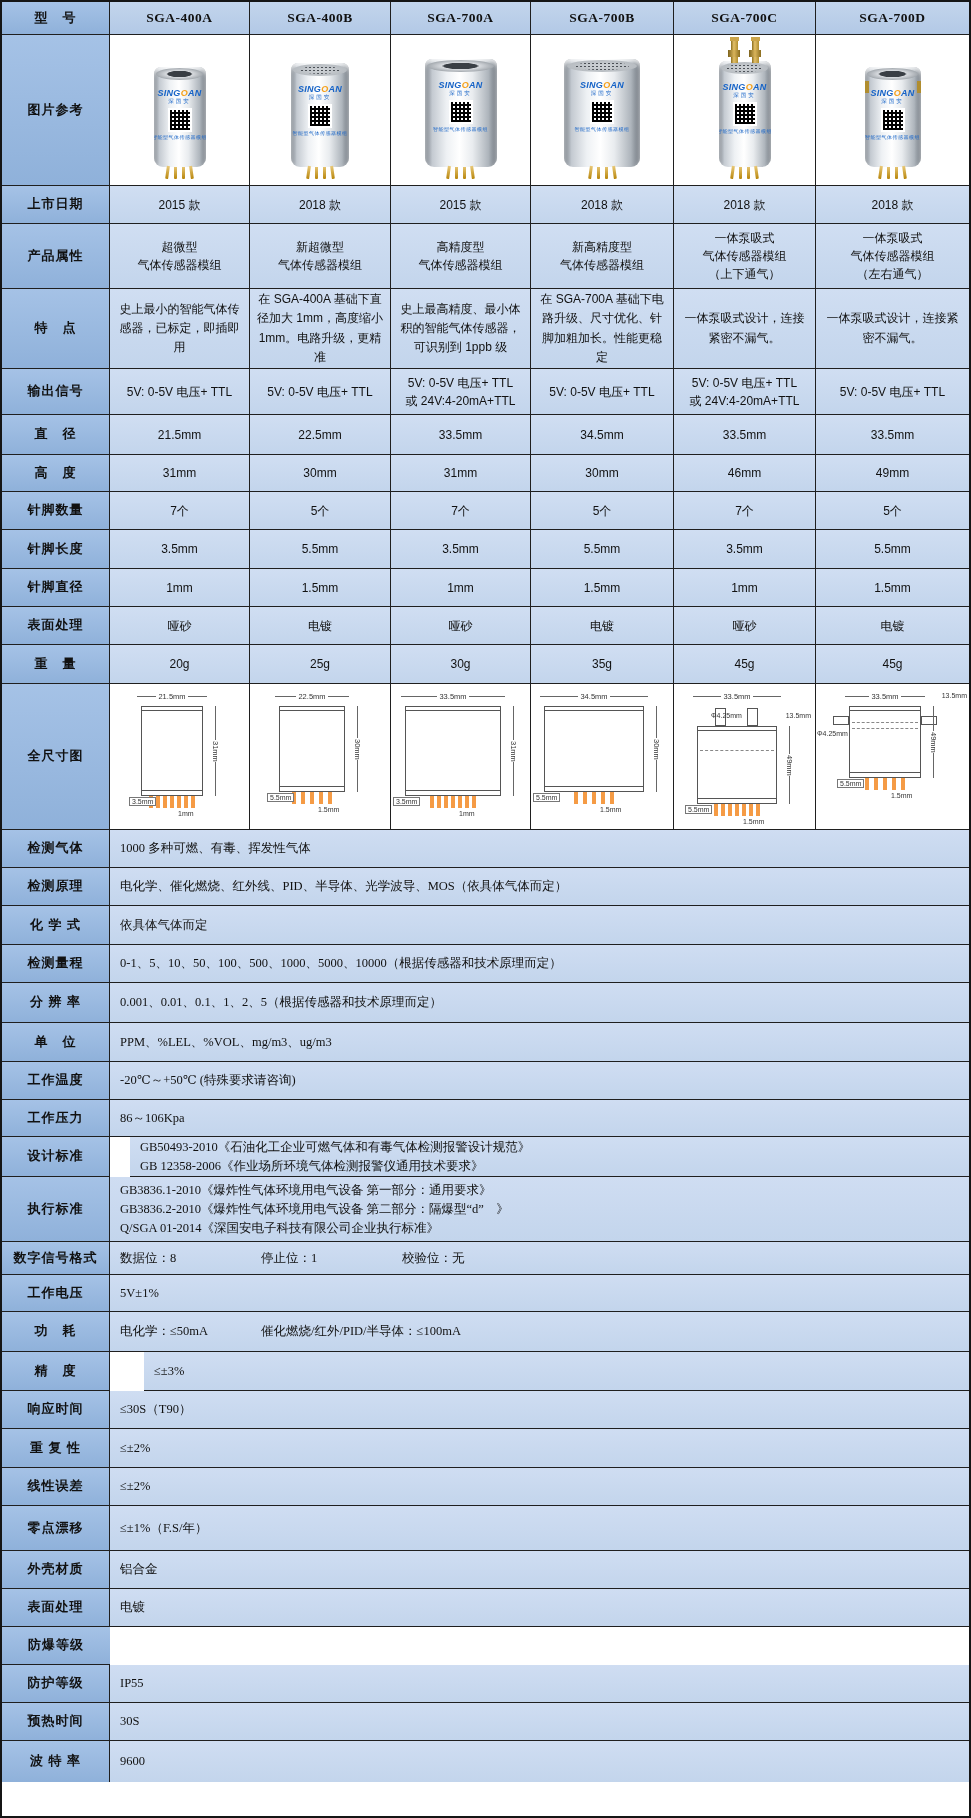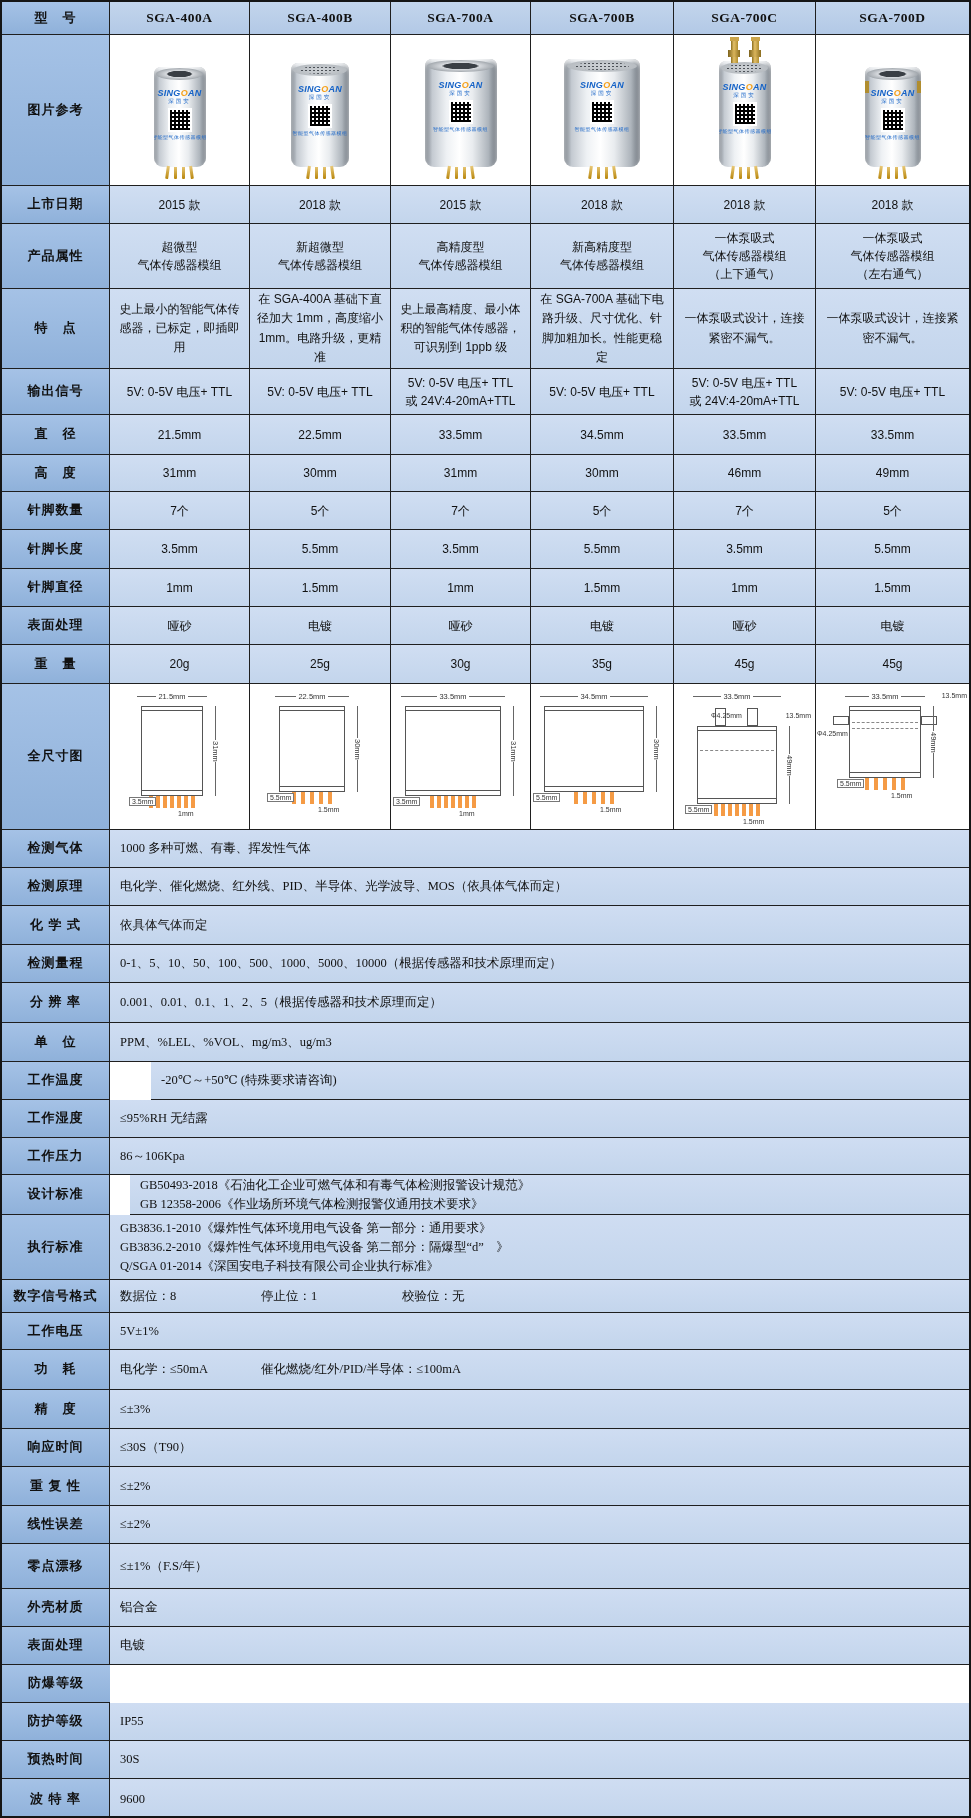--- a/index.html
+++ b/index.html
@@ -544,43 +544,37 @@
       <div class="cell detail">
         <span>0.001、0.01、0.1、1、2、5（根据传感器和技术原理而定）</span>
       </div>
     </div>
     <div class="trow cols2" style="height: 39px;">
       <div class="cell lbl">单　位</div>
       <div class="cell detail">
         <span>PPM、%LEL、%VOL、mg/m3、ug/m3</span>
       </div>
     </div>
-    <div class="trow cols2" style="height: 38px; gap: 41px;">
+    <div class="trow cols2" style="height: 38px;">
       <div class="cell lbl">工作温度</div>
       <div class="cell detail">
         <span>-20℃～+50℃ (特殊要求请咨询)</span>
-      </div>
-    </div>
-    <div class="trow cols2" style="height: 38px;">
-      <div class="cell lbl">工作湿度</div>
-      <div class="cell detail">
-        <span>≤95%RH 无结露</span>
       </div>
     </div>
     <div class="trow cols2" style="height: 37px;">
       <div class="cell lbl">工作压力</div>
       <div class="cell detail">
         <span>86～106Kpa</span>
       </div>
     </div>
     <div class="trow cols2" style="height: 40px; gap: 20px;">
       <div class="cell lbl">设计标准</div>
       <div class="cell detail">
         <div class="dlines">
-          <div class="dline">GB50493-2018《石油化工企业可燃气体和有毒气体检测报警设计规范》</div>
+          <div class="dline">GB50493-2010《石油化工企业可燃气体和有毒气体检测报警设计规范》</div>
           <div class="dline">GB 12358-2006《作业场所环境气体检测报警仪通用技术要求》</div>
         </div>
       </div>
     </div>
     <div class="trow cols2" style="height: 65px;">
       <div class="cell lbl">执行标准</div>
       <div class="cell detail">
         <div class="dlines">
           <div class="dline">GB3836.1-2010《爆炸性气体环境用电气设备 第一部分：通用要求》</div>
           <div class="dline">GB3836.2-2010《爆炸性气体环境用电气设备 第二部分：隔爆型“d”　》</div>
@@ -602,21 +596,21 @@
         <span>5V±1%</span>
       </div>
     </div>
     <div class="trow cols2" style="height: 40px;">
       <div class="cell lbl">功　耗</div>
       <div class="cell detail">
         <span class="seg">电化学：≤50mA</span>
         <span class="seg">催化燃烧/红外/PID/半导体：≤100mA</span>
       </div>
     </div>
-    <div class="trow cols2" style="height: 39px;">
+    <div class="trow cols2" style="height: 39px; gap: 34px;">
       <div class="cell lbl">精　度</div>
       <div class="cell detail">
         <span>≤±3%</span>
       </div>
     </div>
     <div class="trow cols2" style="height: 38px;">
       <div class="cell lbl">响应时间</div>
       <div class="cell detail">
         <span>≤30S（T90）</span>
       </div>

